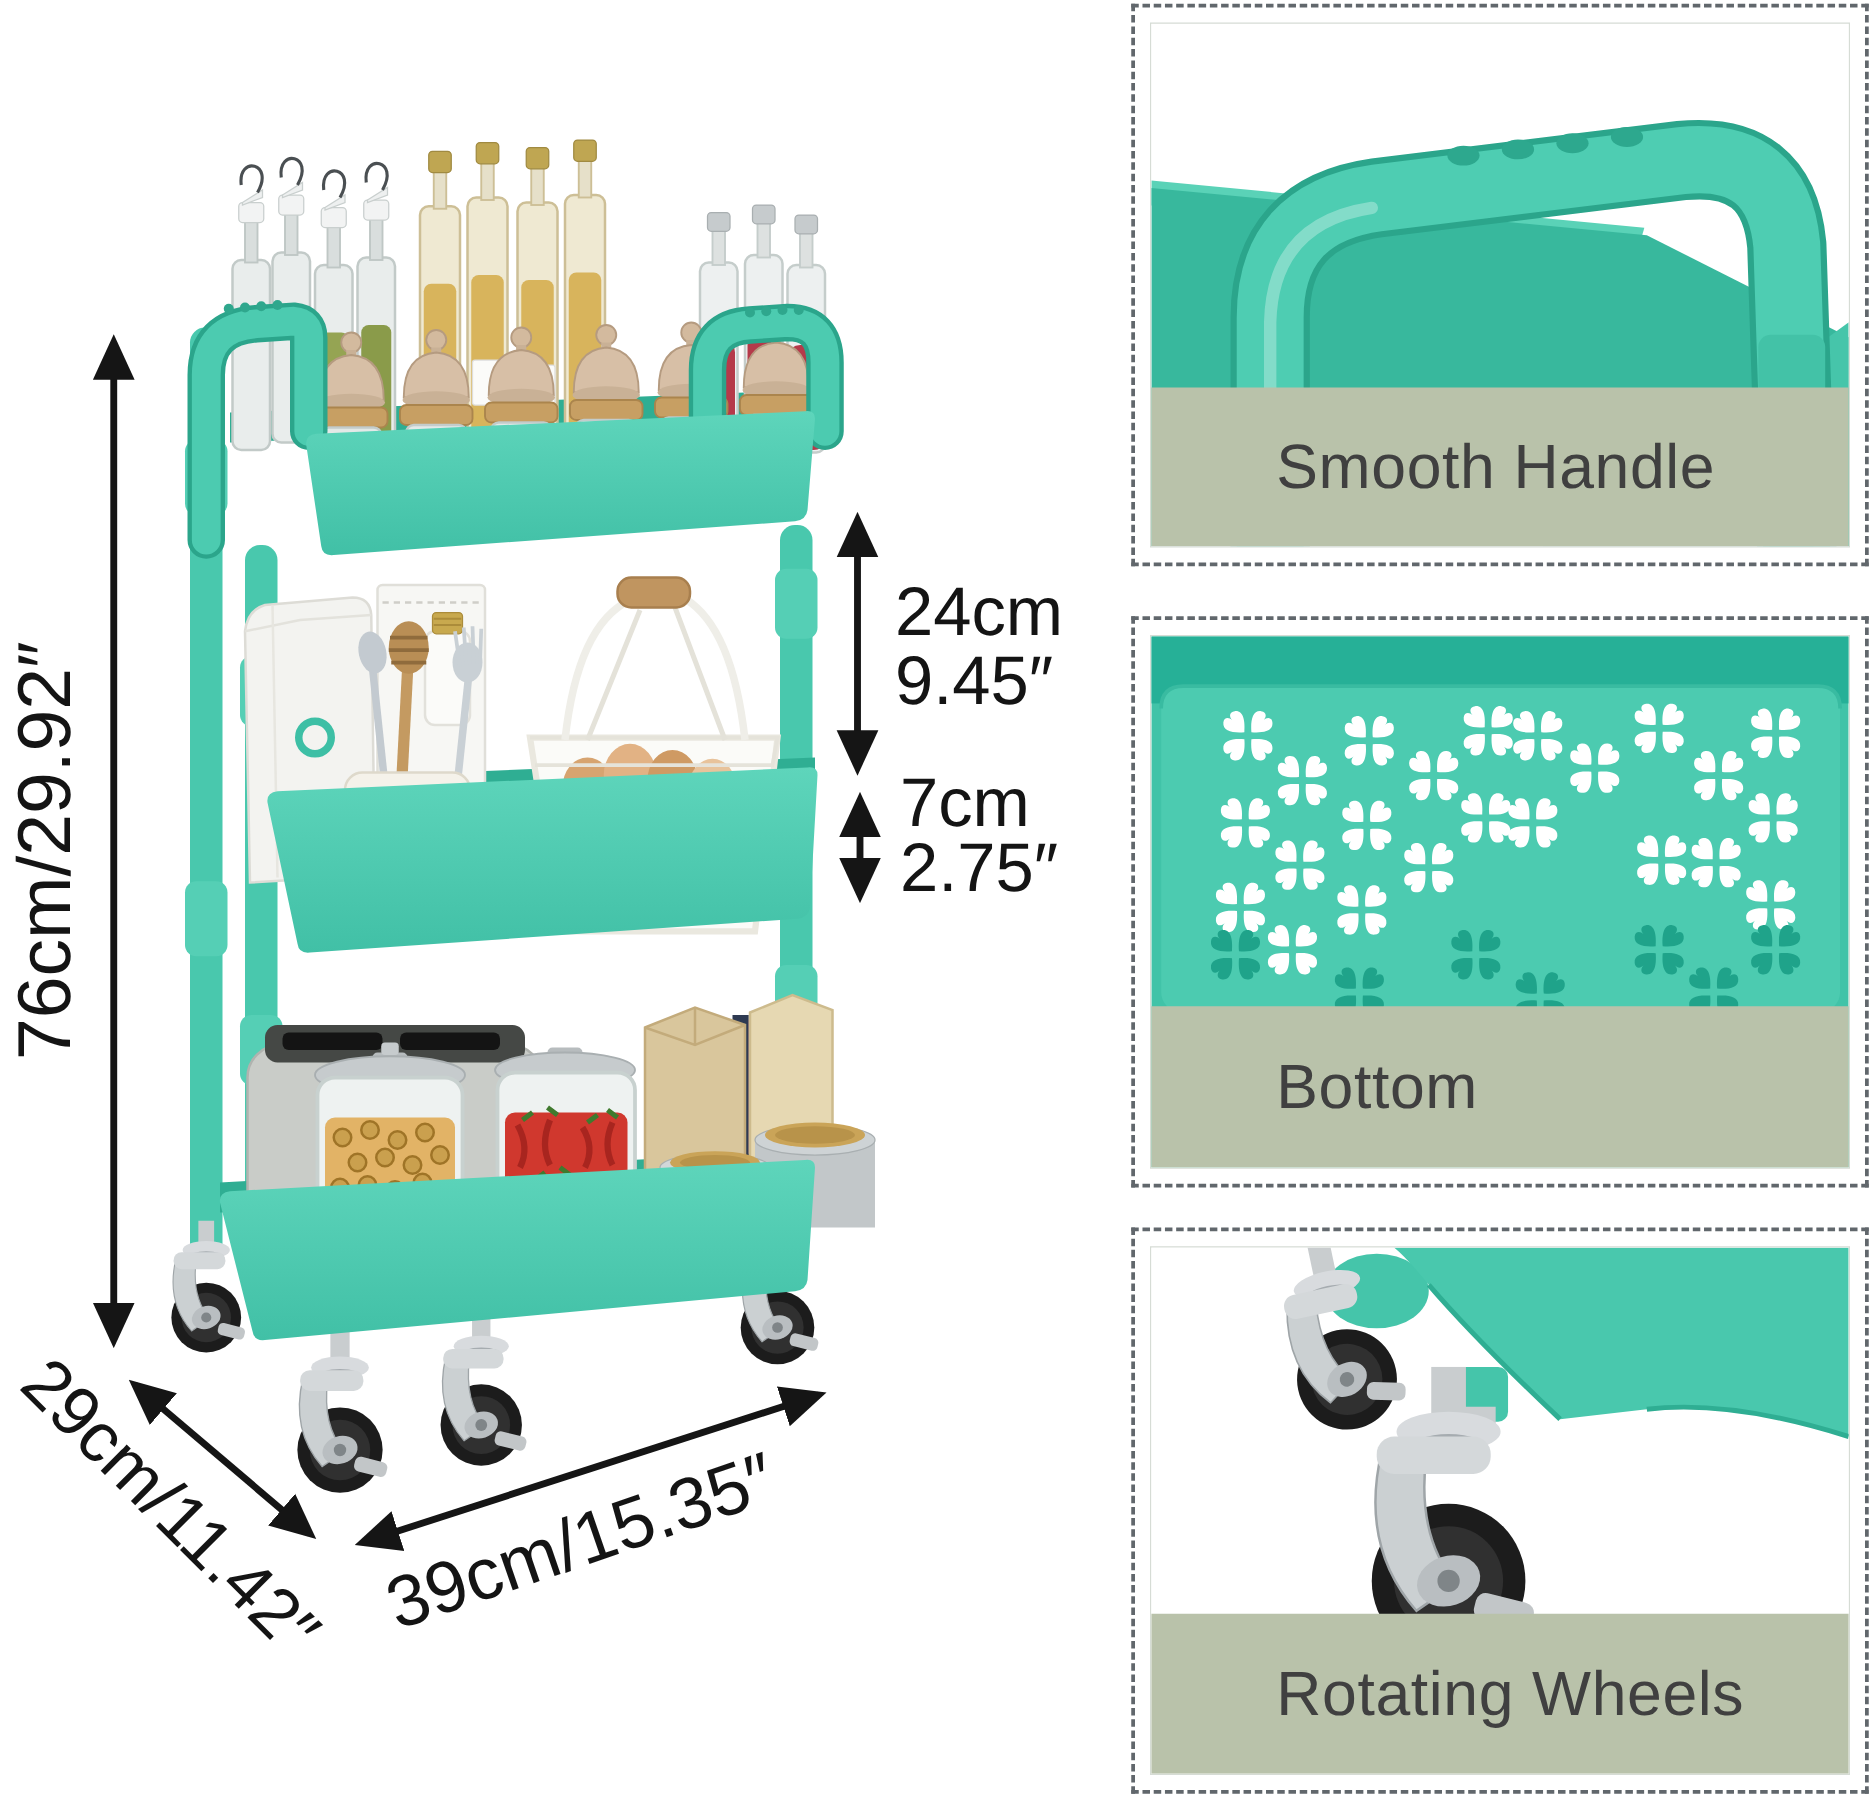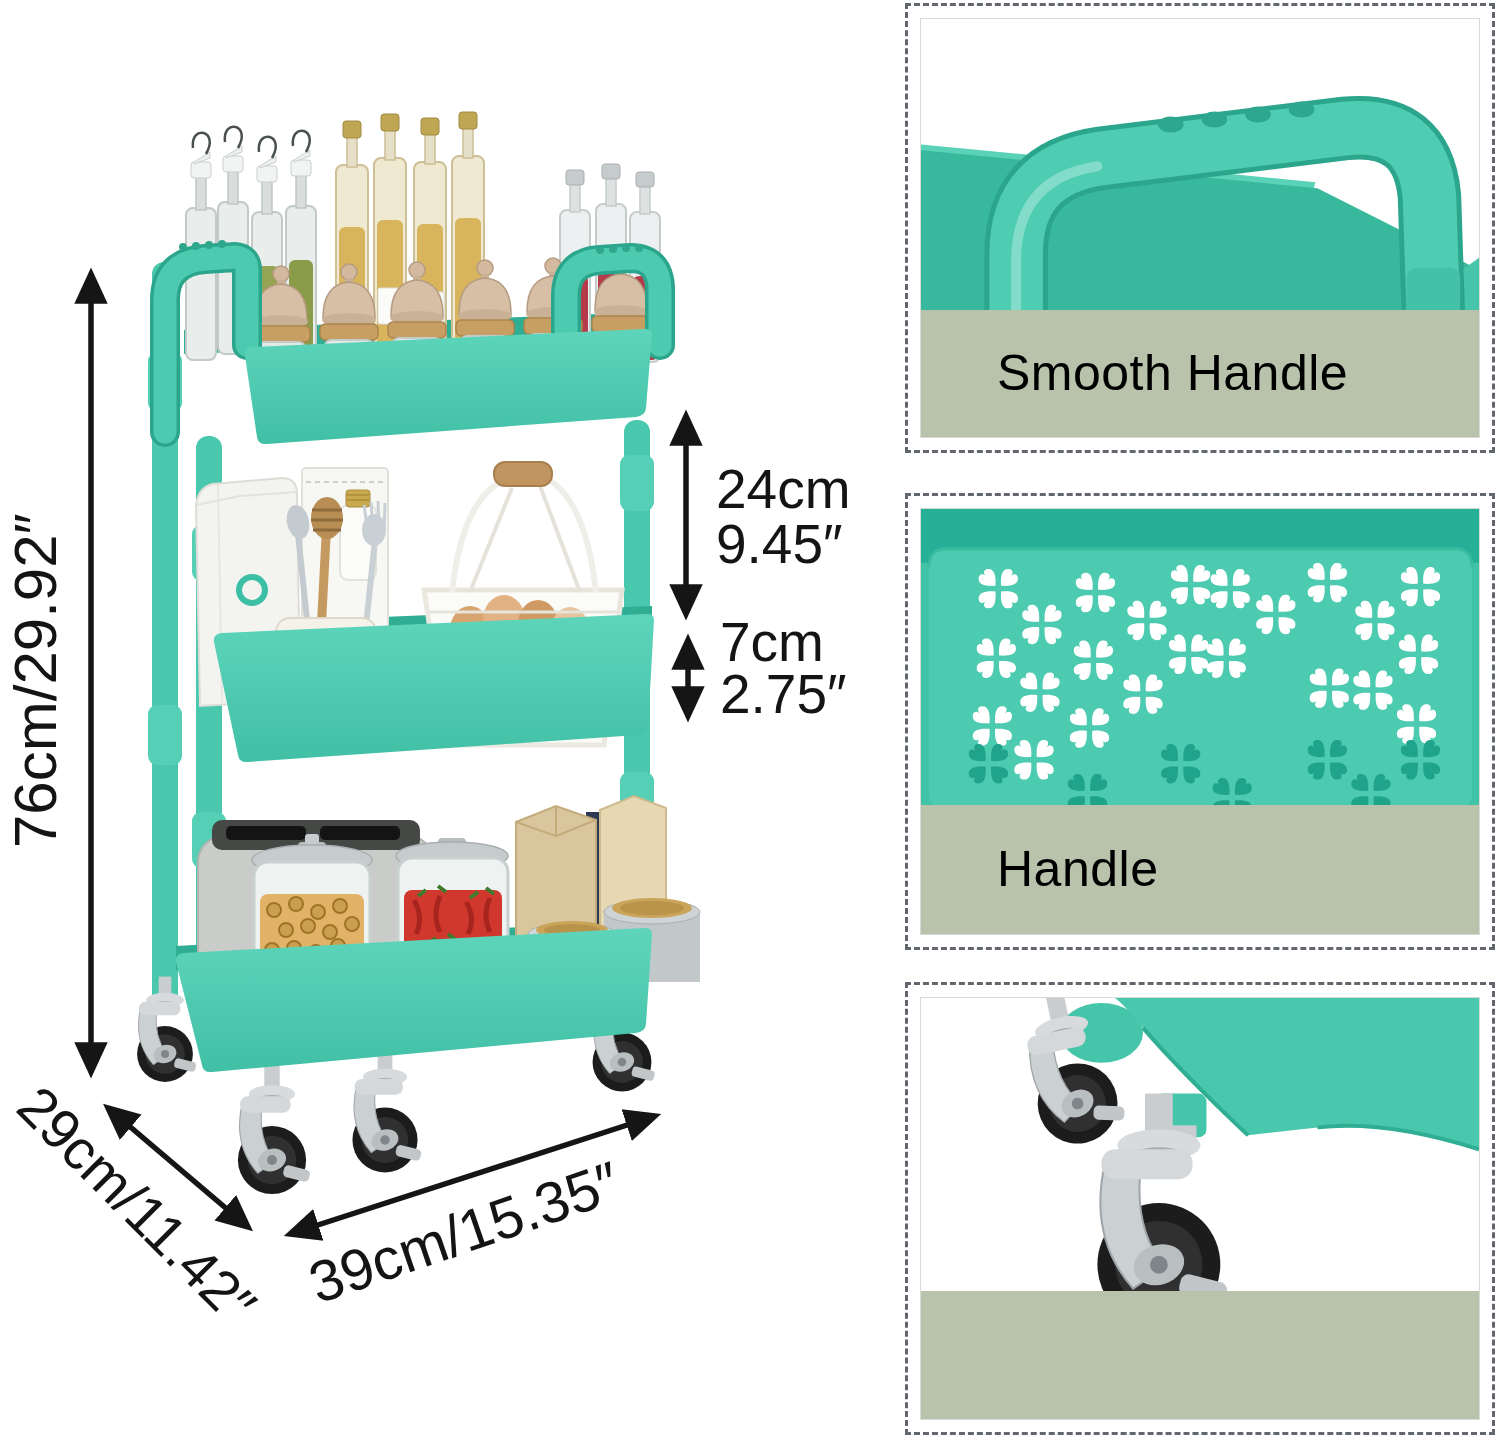--- a/index.html
+++ b/index.html
@@ -2,22 +2,22 @@
 <html><head>
 <meta charset="utf-8">
 <style>
   html,body{margin:0;padding:0;background:#fff;}
   body{width:1500px;height:1438px;font-family:"Liberation Sans",sans-serif;}
   .stage{position:relative;width:1500px;height:1438px;background:#fff;overflow:hidden;}
   .cart-svg{position:absolute;left:0;top:0;}
   .panel{position:absolute;left:905px;width:590px;border:3px dashed #61676c;background:#fff;box-sizing:border-box;}
   .panel-photo{position:absolute;left:12px;top:12px;right:12px;bottom:12px;border:1px solid #d6dcd5;overflow:hidden;background:#fff;}
   .panel-photo svg{position:absolute;left:0;top:0;width:100%;height:100%;}
-  .caption-band{position:absolute;left:0;right:0;bottom:0;height:30.4%;background:#b9c2aa;color:#000000;
-    display:flex;flex-direction:column;justify-content:center;padding-left:76px;box-sizing:border-box;
+  .caption-band{position:absolute;left:0;right:0;bottom:0;height:30.4%;background:#b9c2aa;color:#404040;
+    display:flex;flex-direction:column;justify-content:center;padding-left:100px;box-sizing:border-box;
     font-size:50px;line-height:1.08;letter-spacing:0.5px;}
   .caption-band span{display:block;}
   svg text{fill:#141414;font-family:"Liberation Sans",sans-serif;}
   .dim-arrow{stroke:#151515;stroke-width:5.5;}
 </style>
 </head>
 <body>
 
 <div class="stage">
 
@@ -352,35 +352,36 @@
           <use href="#clover" transform="translate(262,256)"></use>
             <use href="#clover" transform="translate(504,252)"></use>
           <use href="#clover" transform="translate(68,256)"></use>
             <use href="#clover" transform="translate(168,286)"></use>
           <use href="#clover" transform="translate(314,290)"></use>
             <use href="#clover" transform="translate(454,286)"></use>
           <use href="#clover" transform="translate(410,252)"></use>
         </g>
       </svg>
       <div class="caption-band">
-        <span>Handle</span>
+        <span>Bottom</span>
       </div>
     </div>
   </div>
 
   <div class="panel" style="top:982px;height:453px;">
     <div class="panel-photo">
       <svg viewBox="0 0 563 423" preserveAspectRatio="none">
         <rect width="563" height="423" fill="#ffffff"></rect>
         <ellipse cx="182" cy="35" rx="42" ry="30" fill="#45c5aa"></ellipse>
         <use href="#caster" transform="translate(158,106) rotate(-12) scale(1.3)"></use>
         <path d="M196,0 L563,0 L563,152 Q468,122 400,130 L330,138 Q262,74 224,30 Q206,8 196,0 Z" fill="#49c8ad"></path>
         <path d="M330,138 Q262,74 224,30 M563,152 Q468,122 400,130" fill="none" stroke="#2fae93" stroke-width="4"></path>
         <rect x="236" y="96" width="52" height="44" rx="8" fill="#45c5aa"></rect>
         <rect x="246" y="128" width="32" height="18" fill="#c9cdcf"></rect>
         <use href="#caster" transform="translate(240,268) scale(2)"></use>
       </svg>
       <div class="caption-band">
+        <span>Rotating Wheels</span>
       </div>
     </div>
   </div>
 
 </div>
 
 </body></html>

